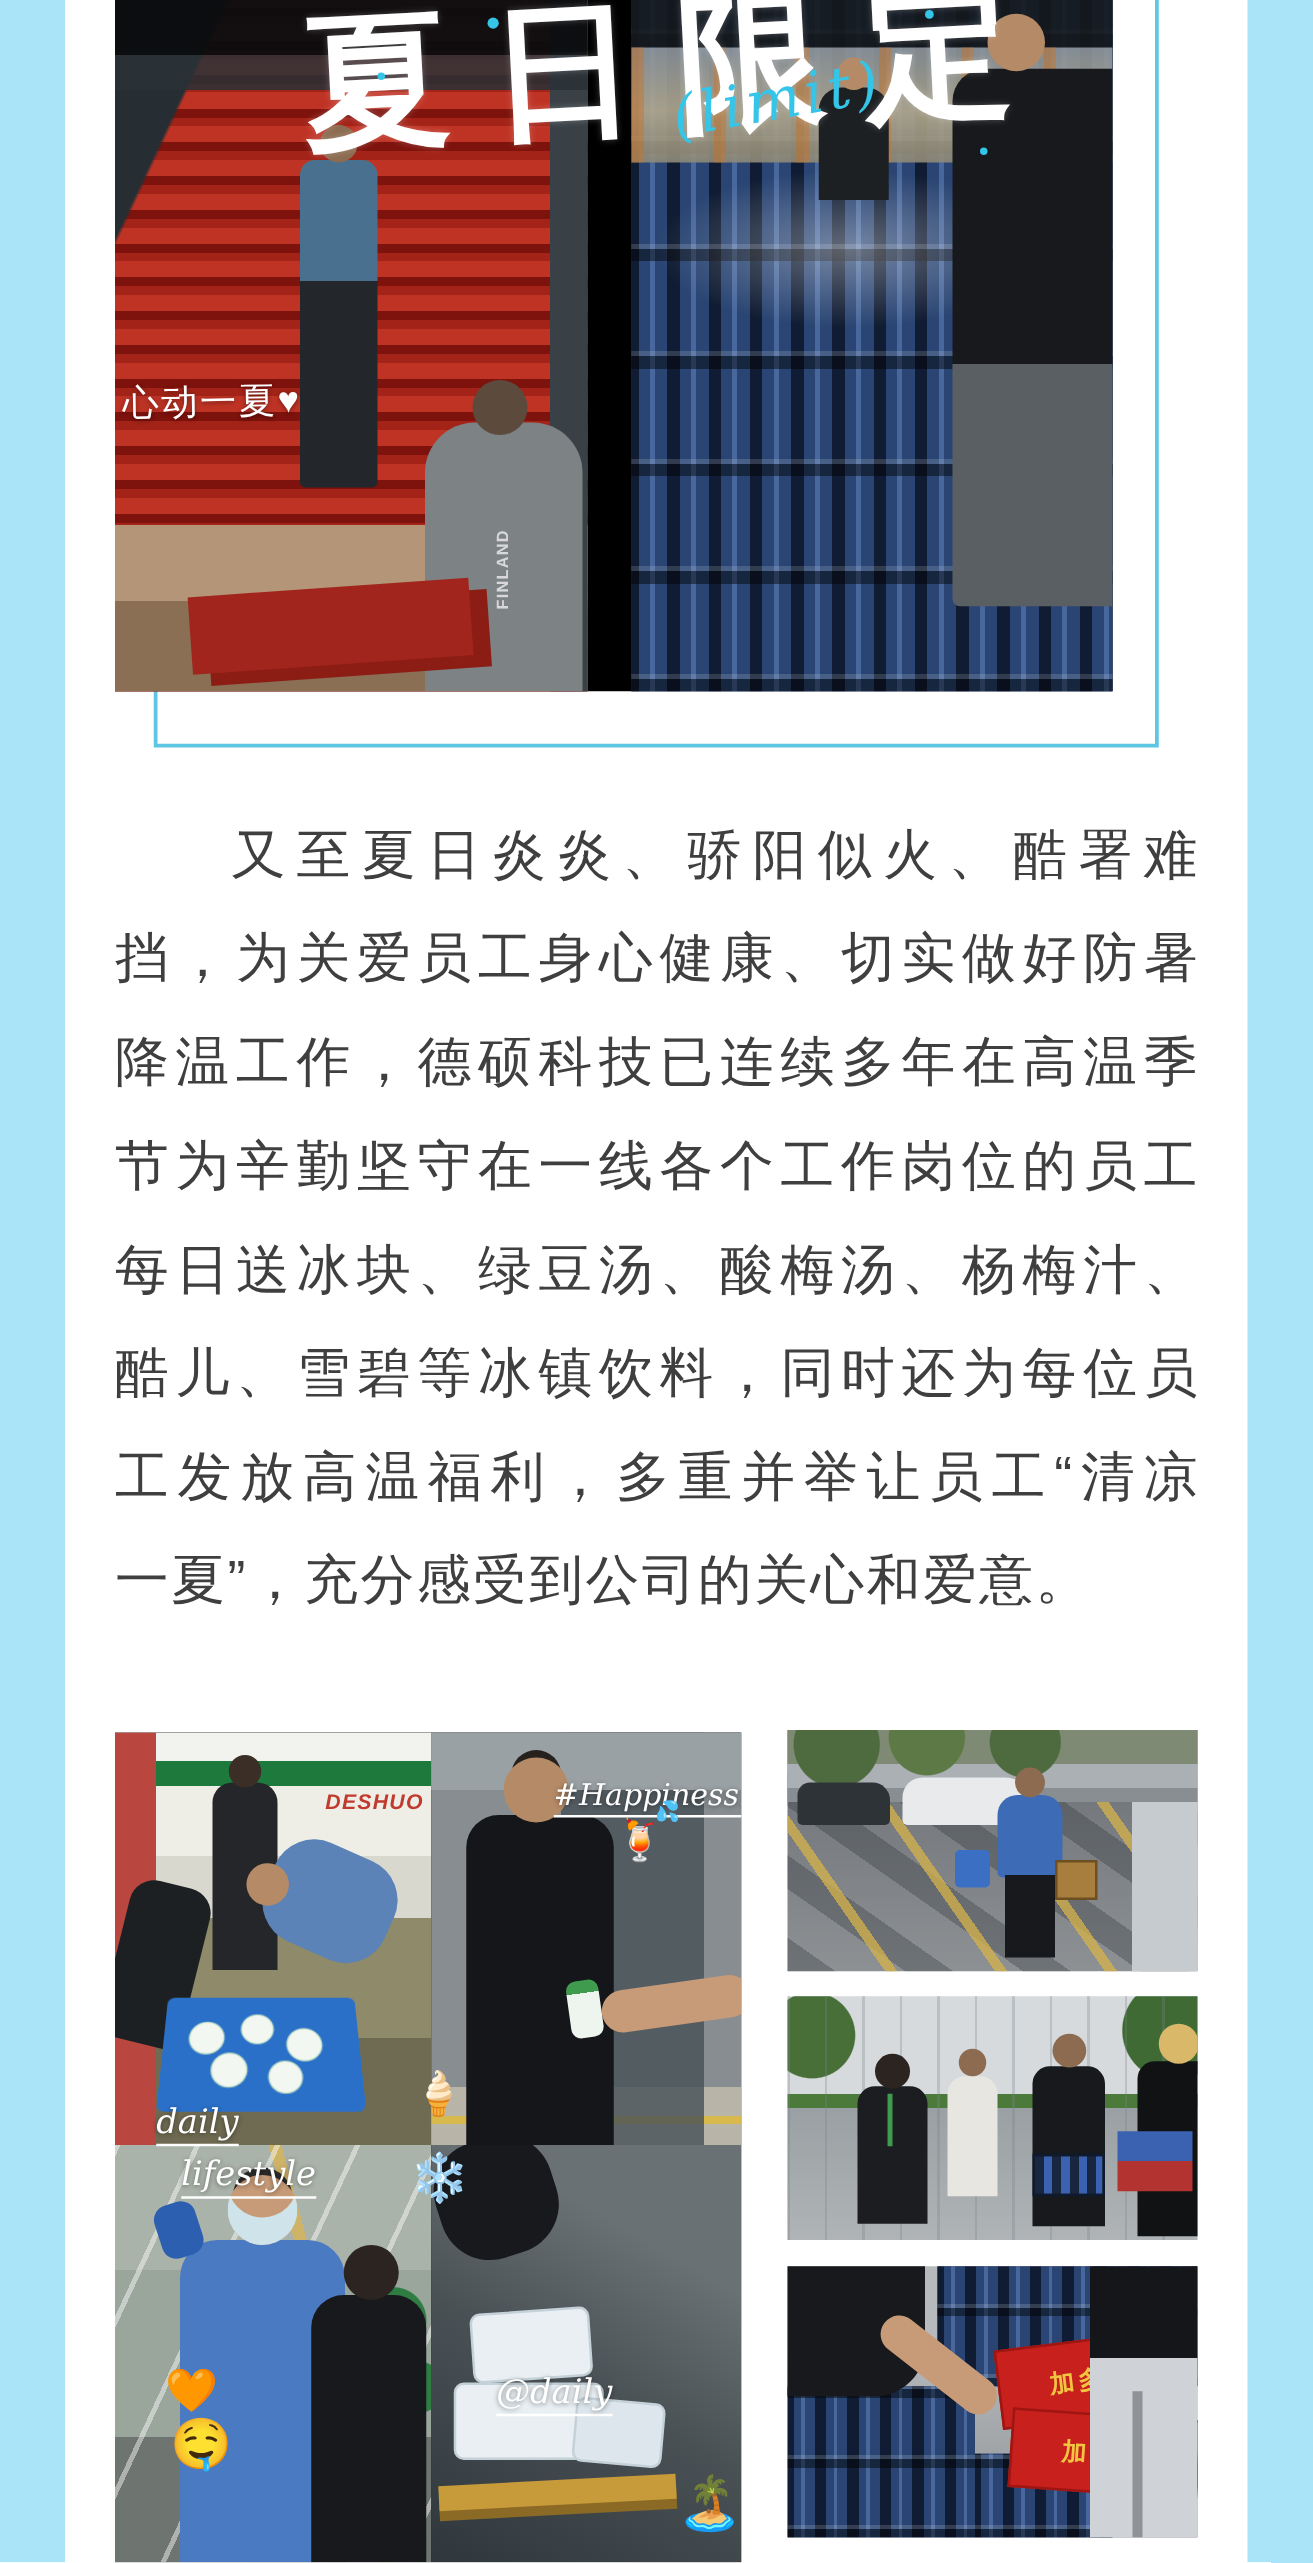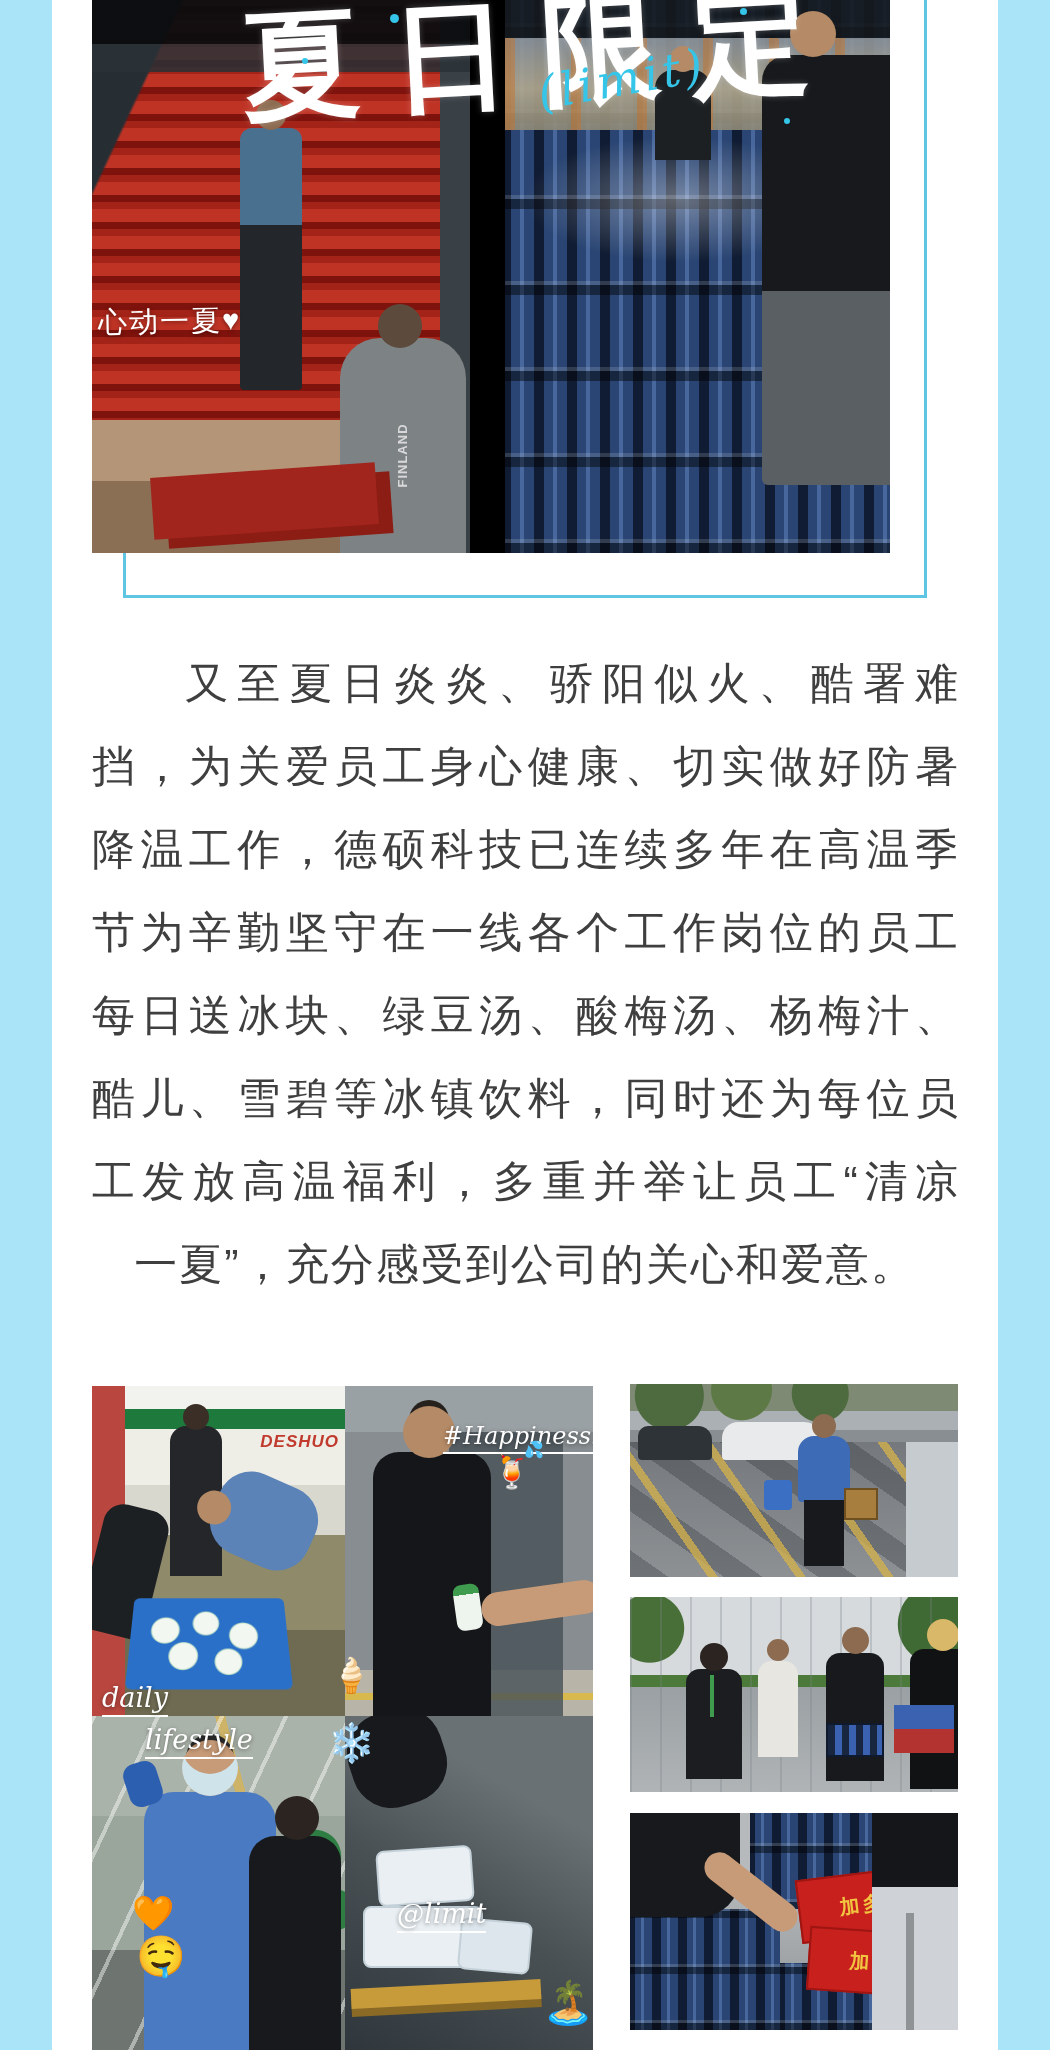--- a/index.html
+++ b/index.html
@@ -74,21 +74,21 @@
   .underl { border-bottom:2px solid #fff; padding-bottom:2px; }
   .cap-cn { position:absolute; color:#fff; text-shadow:0 1px 4px rgba(0,0,0,.45);
       font-size:29px; letter-spacing:2px; transform:rotate(-1deg); }
   .cap-left { left:6px; top:302px; }
 
   
   .paragraph { position:absolute; left:92px; top:642px; width:866px; color:#3f3f3f; }
   .para-line { height:83px; font-size:43px; display:flex; align-items:center;
       justify-content:space-between; white-space:nowrap; }
   .para-line .indent { display:inline-block; width:84px; }
-  .para-line.last { display:block; line-height:83px; letter-spacing:2px; justify-content:flex-start;text-align:center; }
+  .para-line.last { display:block; line-height:83px; letter-spacing:2px; justify-content:flex-start; }
 
   
   .collage { position:absolute; left:92px; top:1386px; width:501px; height:664px; background:#111; overflow:hidden; }
   .gphoto { position:absolute; overflow:hidden;padding-left:40px; }
   .ph-a { left:0; top:0; width:253px; height:330px;
       background:
         linear-gradient(90deg, #b9473f 0 13%, transparent 13%),
         linear-gradient(180deg, #f2f2ee 0 7%, #1e7a3c 7% 13%, #efeee6 13% 30%, #d8d8cf 30% 45%, transparent 45%),
         linear-gradient(180deg, transparent 45%, #8e8a6a 45% 74%, #6f6b52 74%); }
   .deshuo { position:absolute; right:6px; top:46px; font-style:italic; font-weight:bold;
@@ -430,24 +430,24 @@
     <div class="gphoto ph-d">
       <div class="fig-crouch"></div>
       <div class="ice-stack">
         <div class="ice i1"></div>
         <div class="ice i2"></div>
         <div class="ice i3"></div>
       </div>
       <div class="pallet"></div>
     </div>
 
-    <span class="hand underl" style="position:absolute;left:10px;top:296px;font-size:27px;">daily</span>
+    <span class="hand underl" style="position:absolute;left:33px;top:296px;font-size:27px;">daily</span>
     <span class="hand underl" style="position:absolute;left:21px;top:338px;font-size:27px;margin-left:32px;">lifestyle</span>
     <span class="hand underl" style="position:absolute;left:351px;top:36px;font-size:24px;">#Happiness:)</span>
-    <span class="hand underl" style="position:absolute;left:305px;top:512px;font-size:27px;">@limit</span>
+    <span class="hand underl" style="position:absolute;left:305px;top:512px;font-size:27px;">@daily</span>
 
     <span class="emoji" style="left:400px;top:70px;font-size:32px;">🍹</span>
     <span class="emoji" style="left:432px;top:56px;font-size:16px;">💦</span>
     <span class="emoji" style="left:238px;top:272px;font-size:34px;">🍦</span>
     <span class="emoji" style="left:236px;top:338px;font-size:38px;">❄️</span>
     <span class="emoji" style="left:40px;top:510px;font-size:34px;">🧡</span>
     <span class="emoji" style="left:44px;top:550px;font-size:40px;">🤤</span>
     <span class="emoji" style="left:450px;top:596px;font-size:42px;">🏝️</span>
   </div>
 

